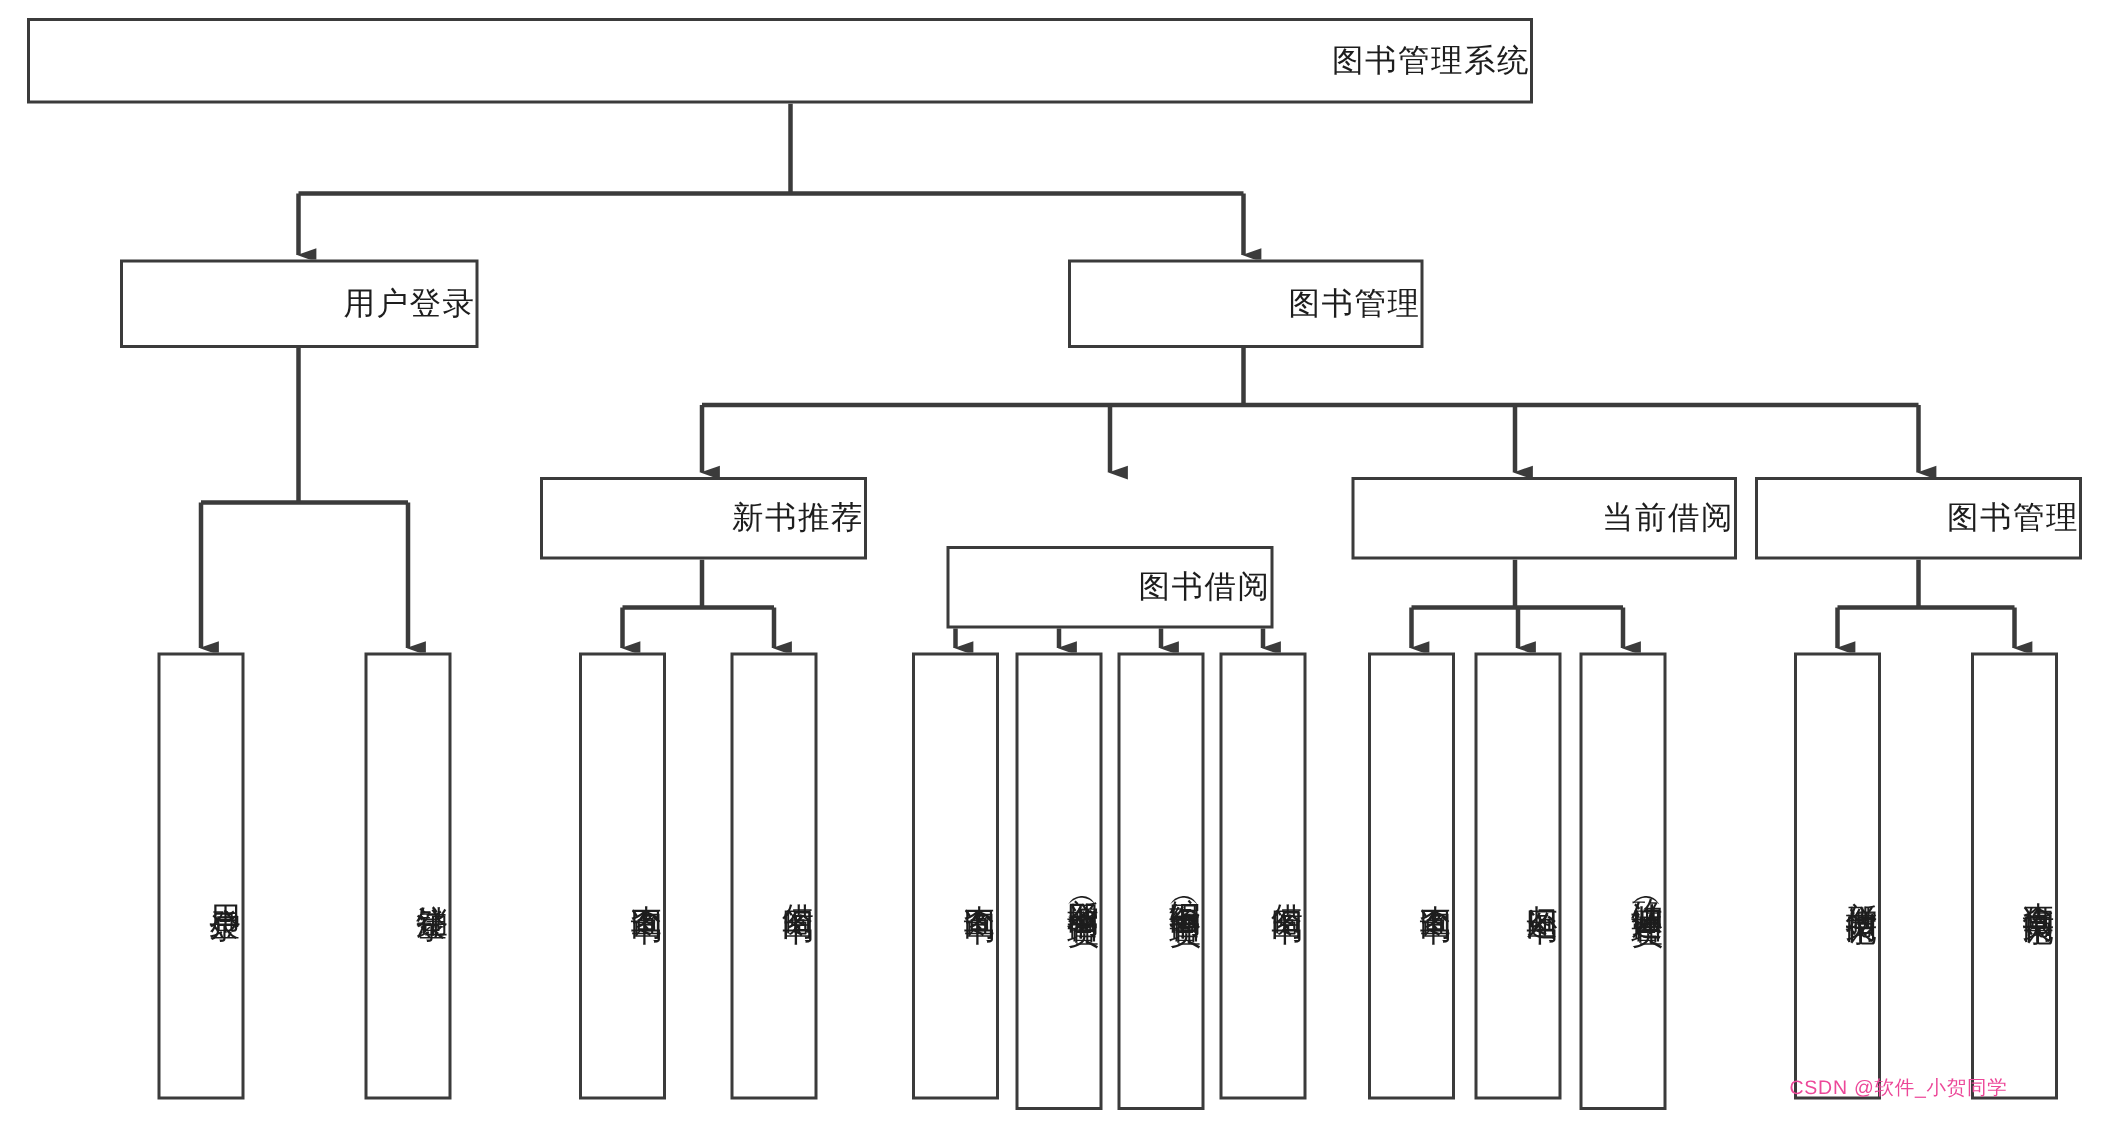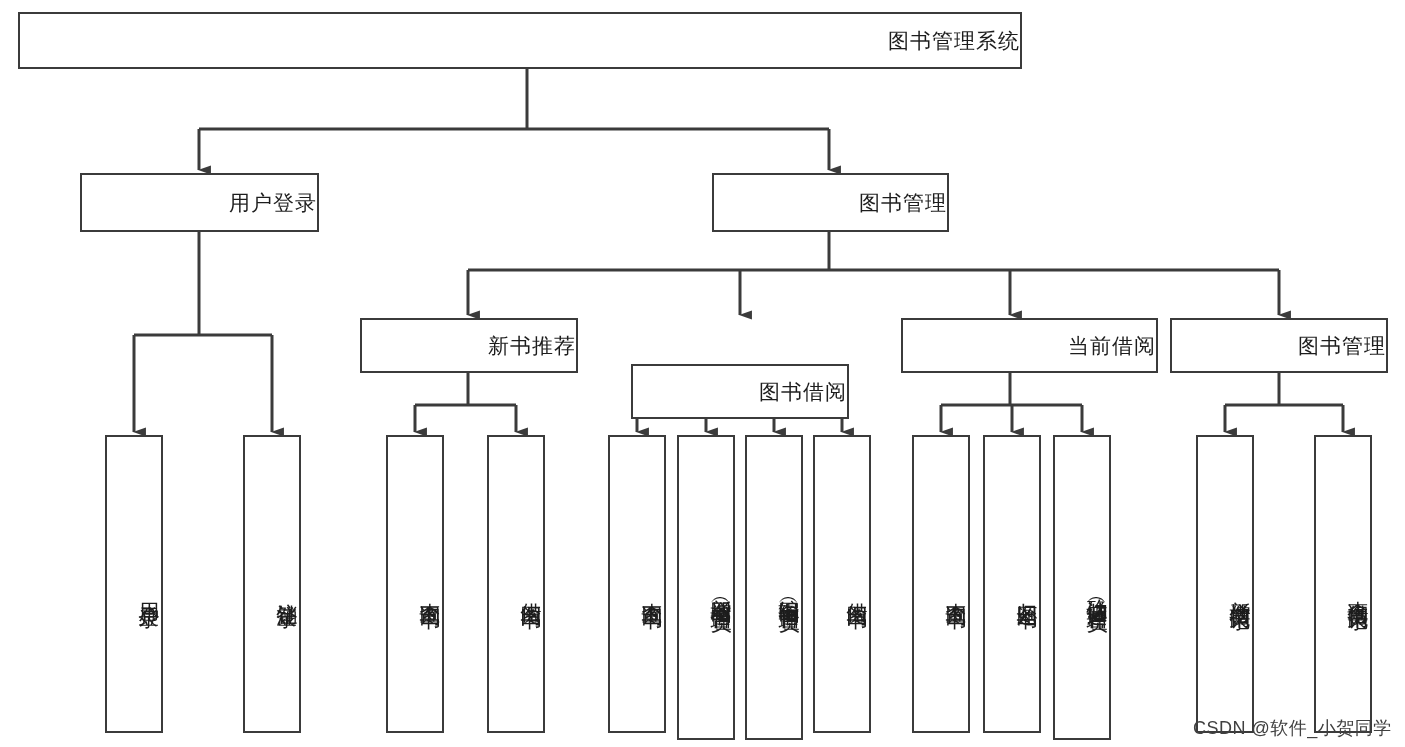--- a/index.html
+++ b/index.html
@@ -47,22 +47,22 @@
     padding-top: 12px;
     font-size: 21px;
     line-height: 1.18;
     letter-spacing: 2px;
   }
   .node.vert.tall {
     padding-top: 6px;
   }
   .watermark {
     position: absolute;
-    font-size: 18px;
-    color: #404040;
+    font-size: 13px;
+    color: #ec4899;
     white-space: nowrap;
     letter-spacing: 0.5px;
   }
 </style>
 </head>
 <body>
 
 <div id="diagram-root">
 
   <svg id="wires" viewBox="0 0 1405 747" width="1405" height="747" xmlns="http://www.w3.org/2000/svg">

